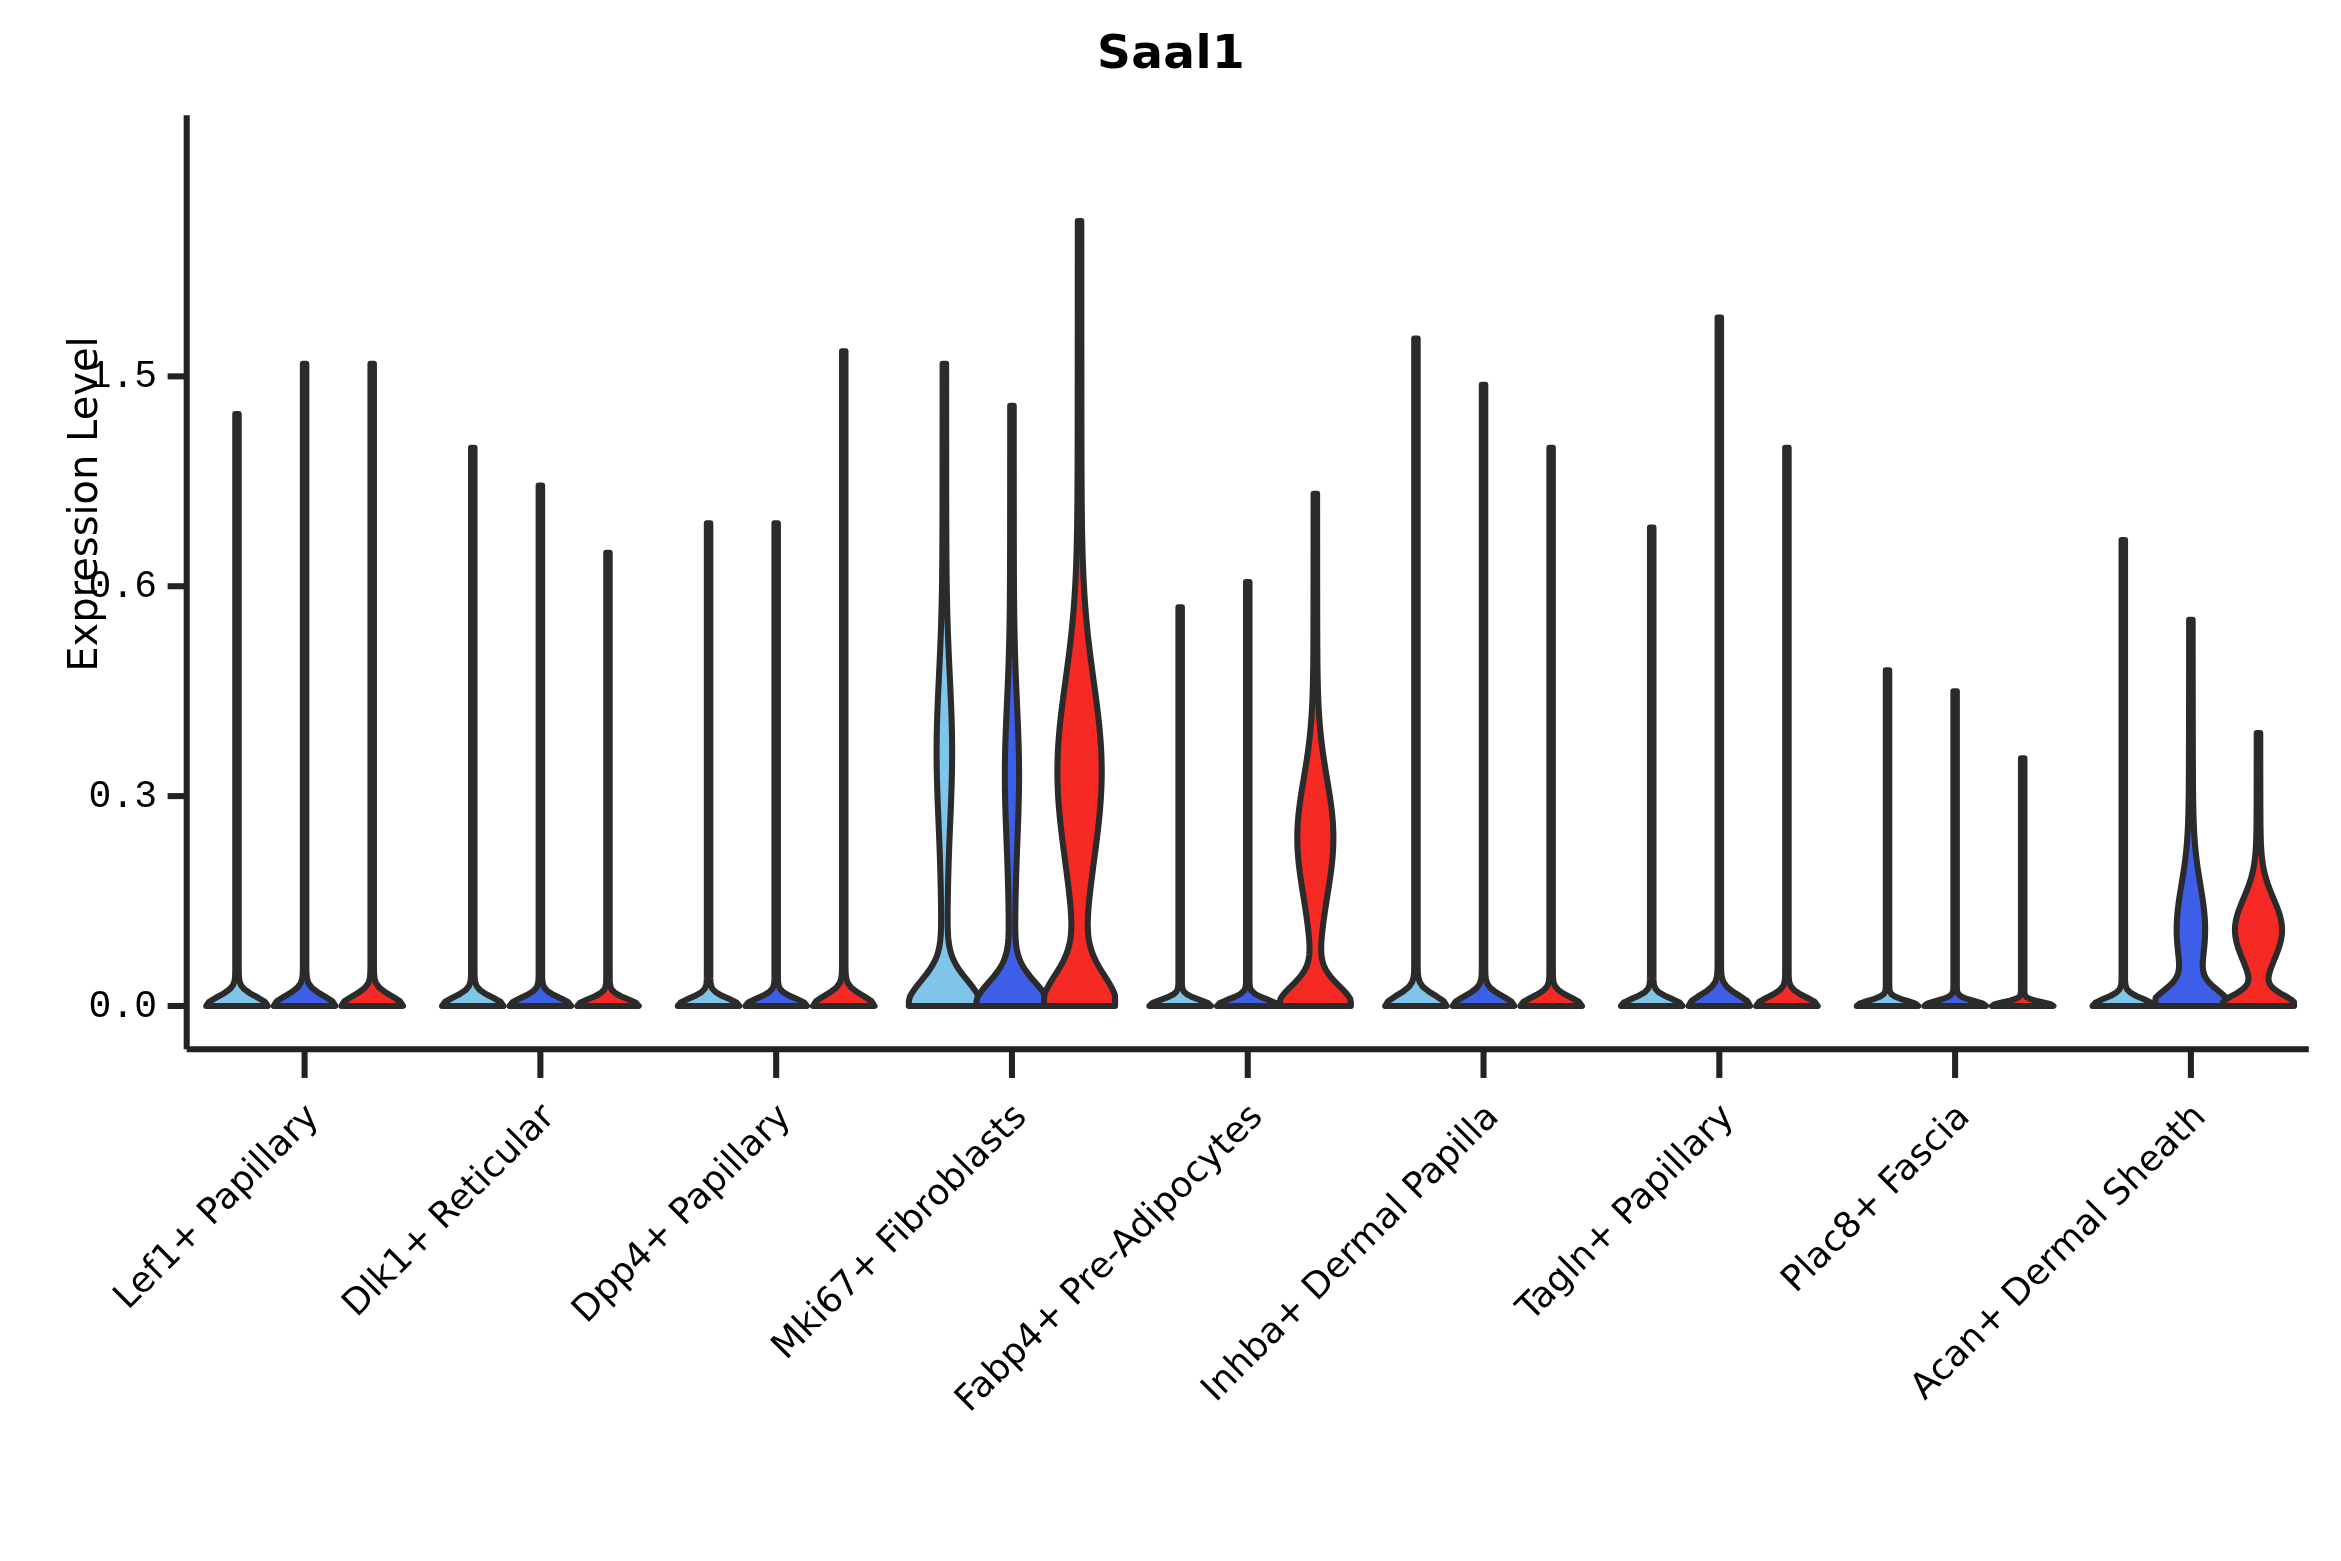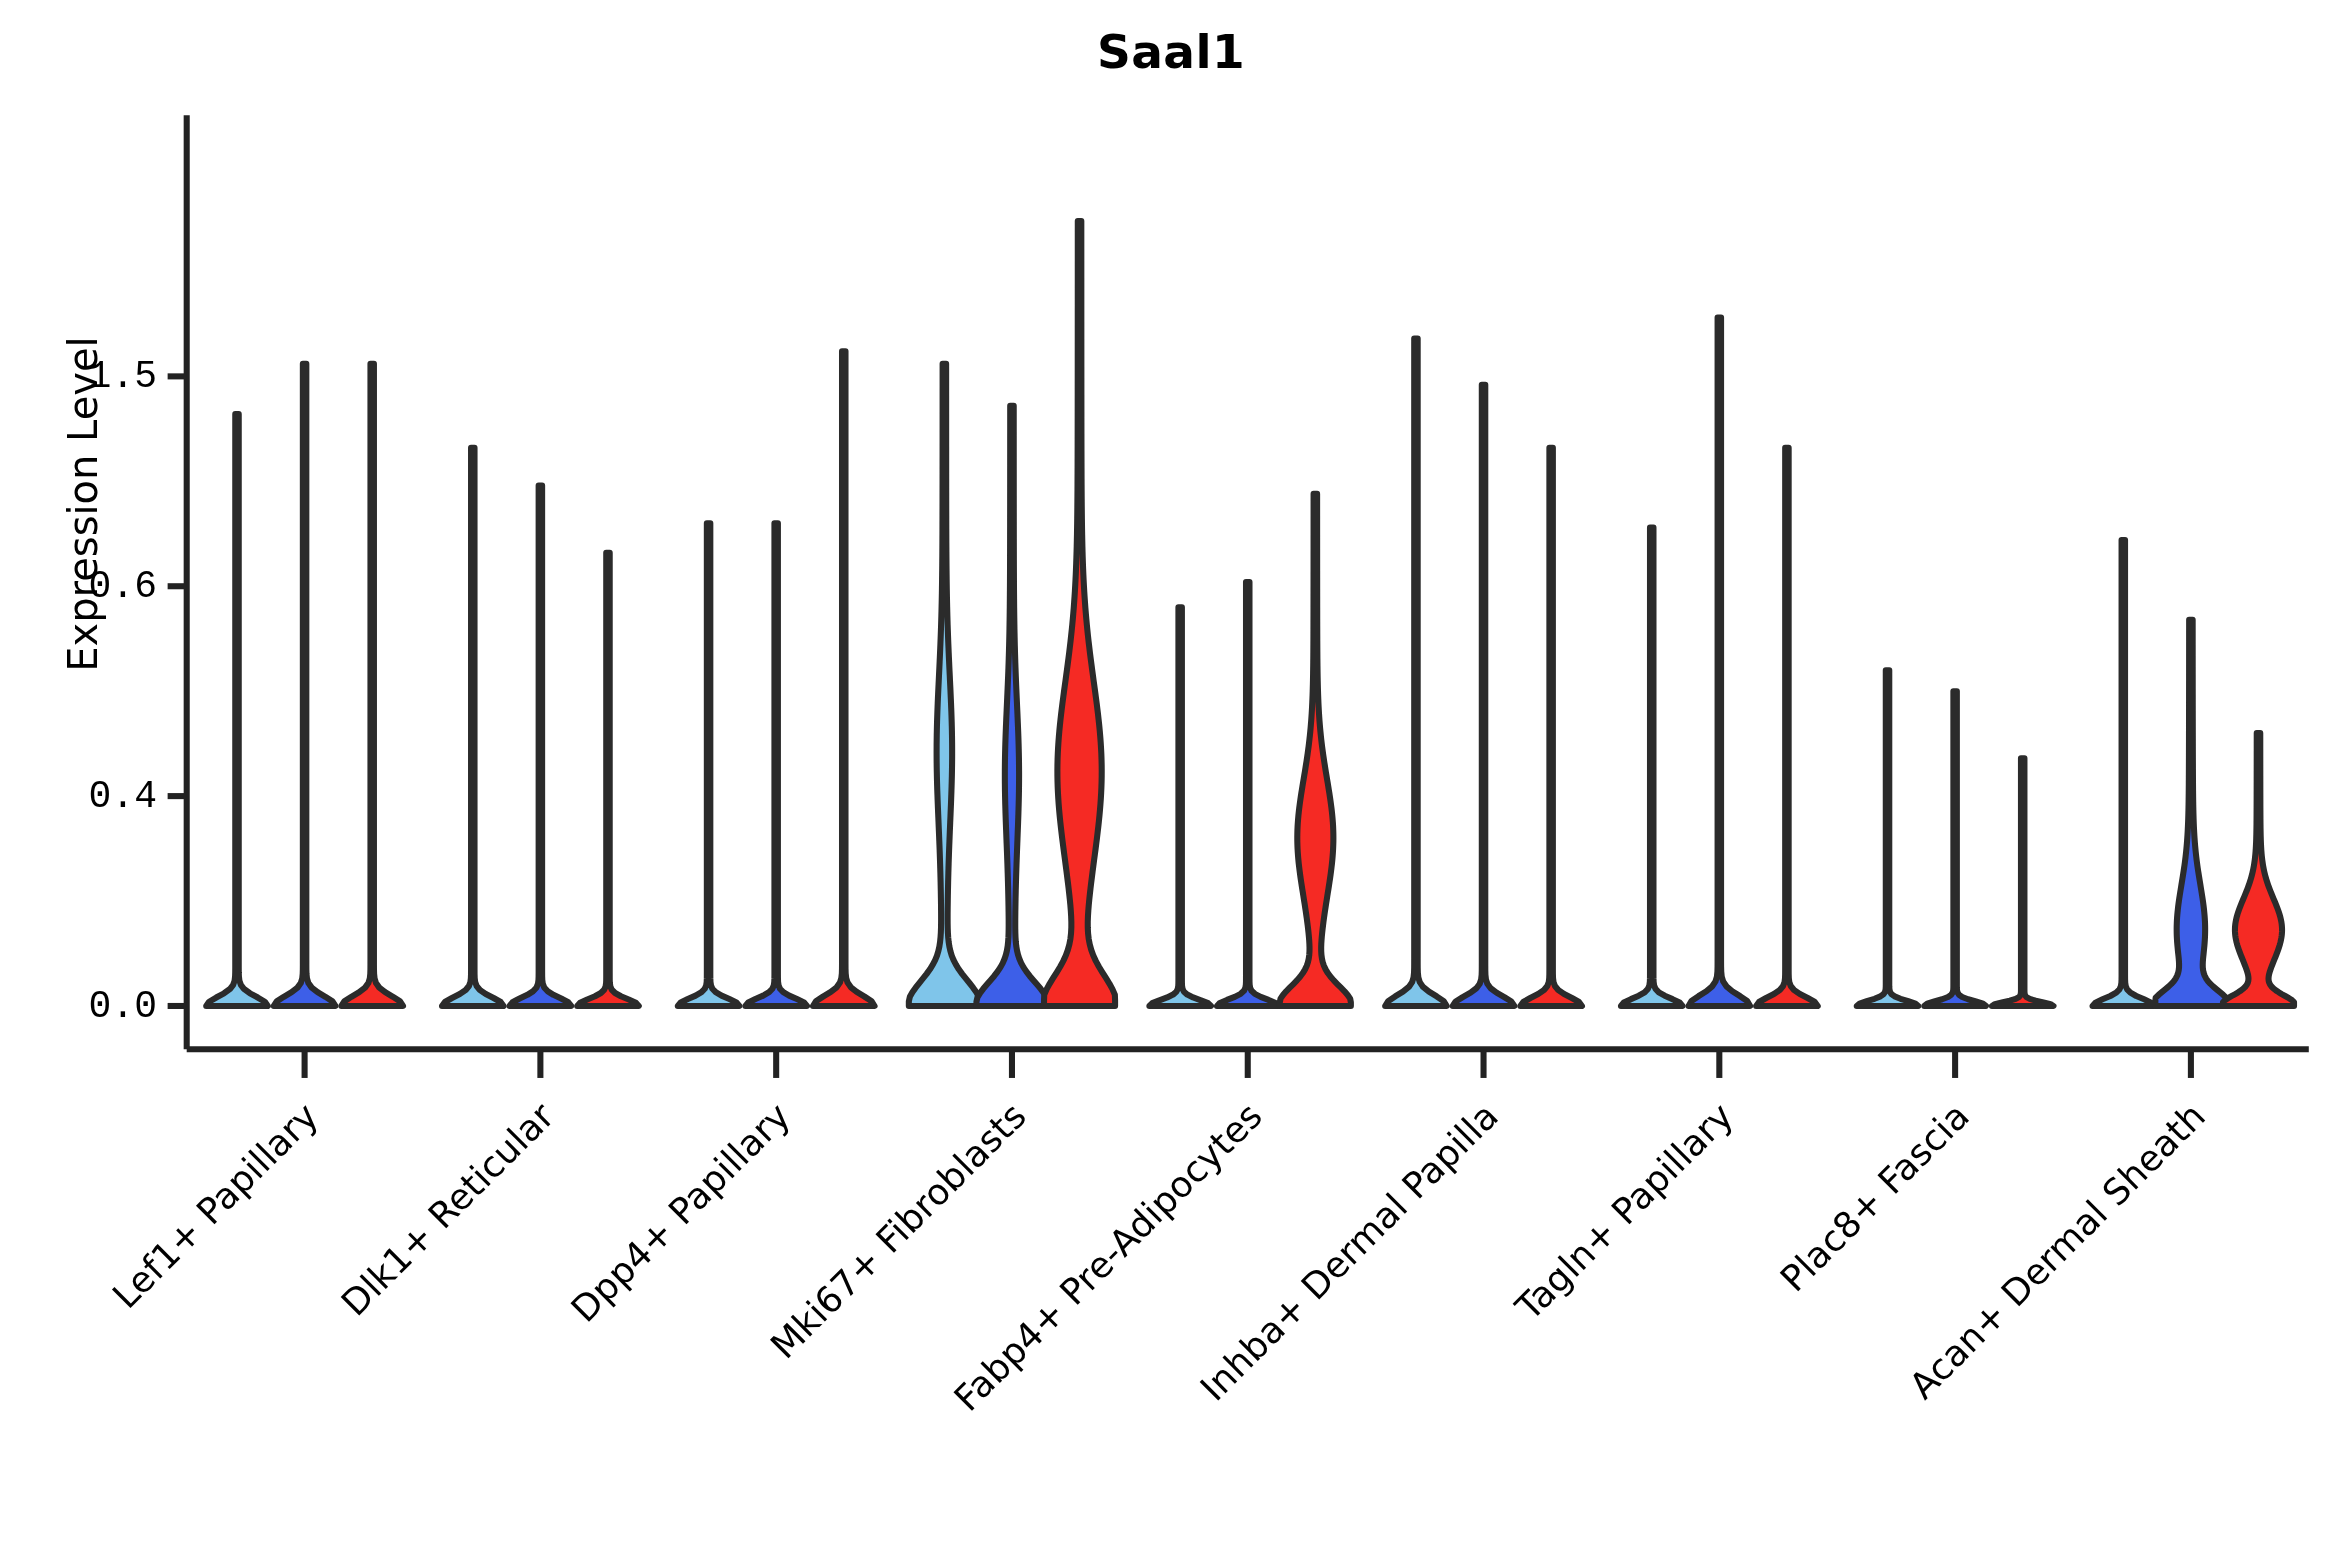--- a/index.html
+++ b/index.html
@@ -33,21 +33,21 @@
 <body>
 
 <div id="root">
 
   <div id="title">Saal1</div>
 
   <div id="ylabel">Expression Level</div>
 
   <div id="ytick-labels">
       <div class="ytick-label" style="top: 1006px;">0.0</div>
-      <div class="ytick-label" style="top: 796px;">0.4</div>
+      <div class="ytick-label" style="top: 796px;">0.3</div>
       <div class="ytick-label" style="top: 586px;">0.6</div>
       <div class="ytick-label" style="top: 376px;">1.5</div>
     </div>
 
   <svg id="plot-svg" width="2342" height="1561" viewBox="0 0 2700 1800">
       <g>
         <line x1="215" y1="133" x2="215" y2="1210" stroke="#222222" stroke-width="7"></line>
         <line x1="215" y1="1210" x2="2662" y2="1210" stroke="#222222" stroke-width="7"></line>
       </g>
       <g>

